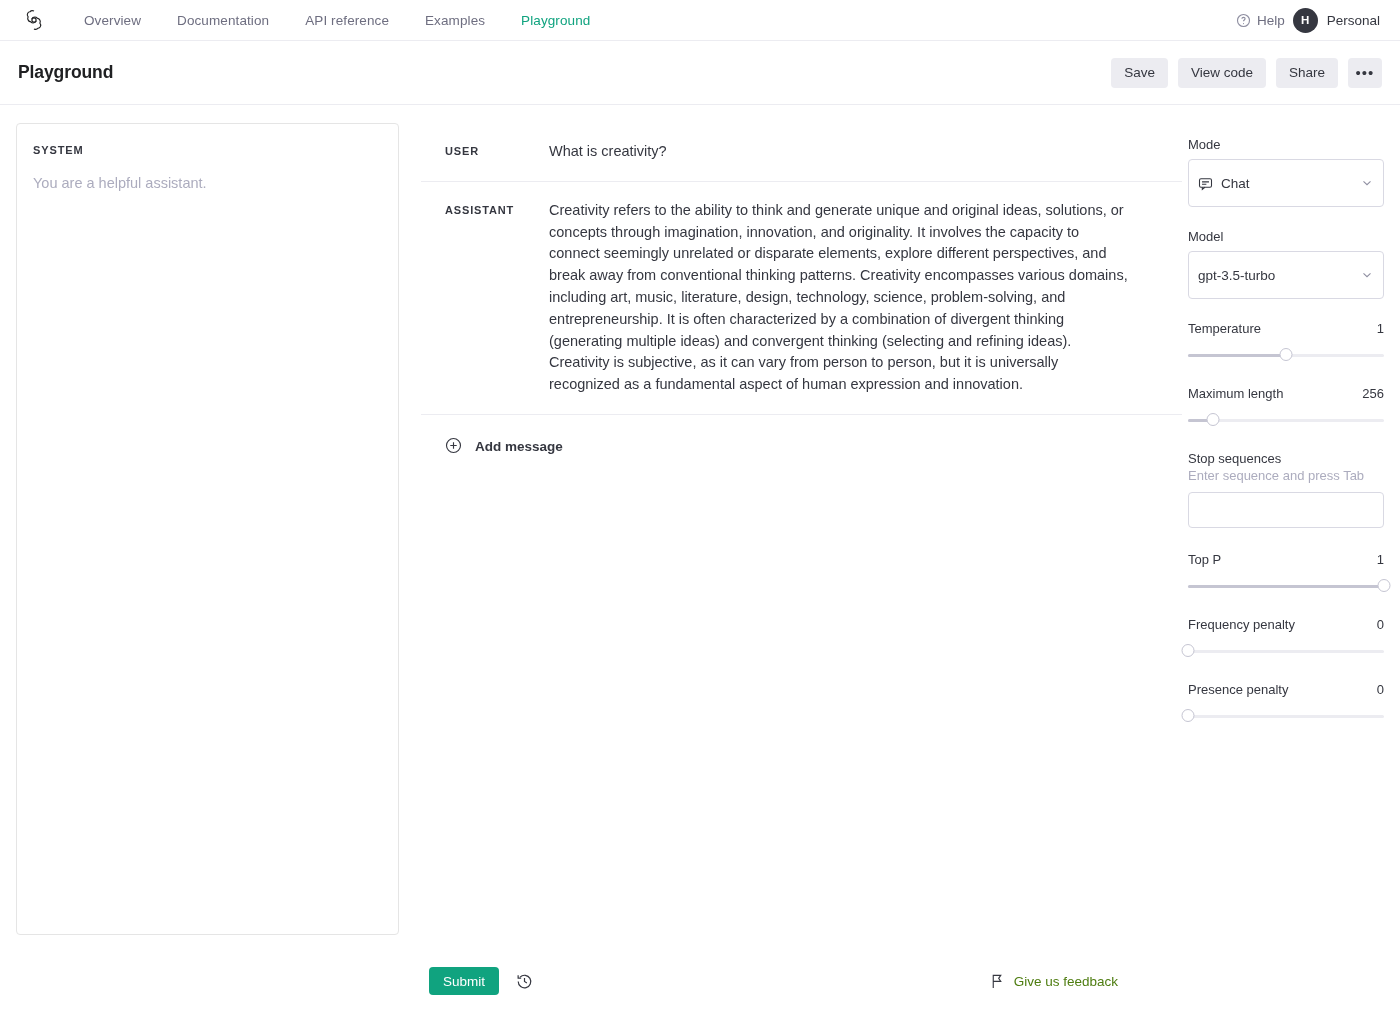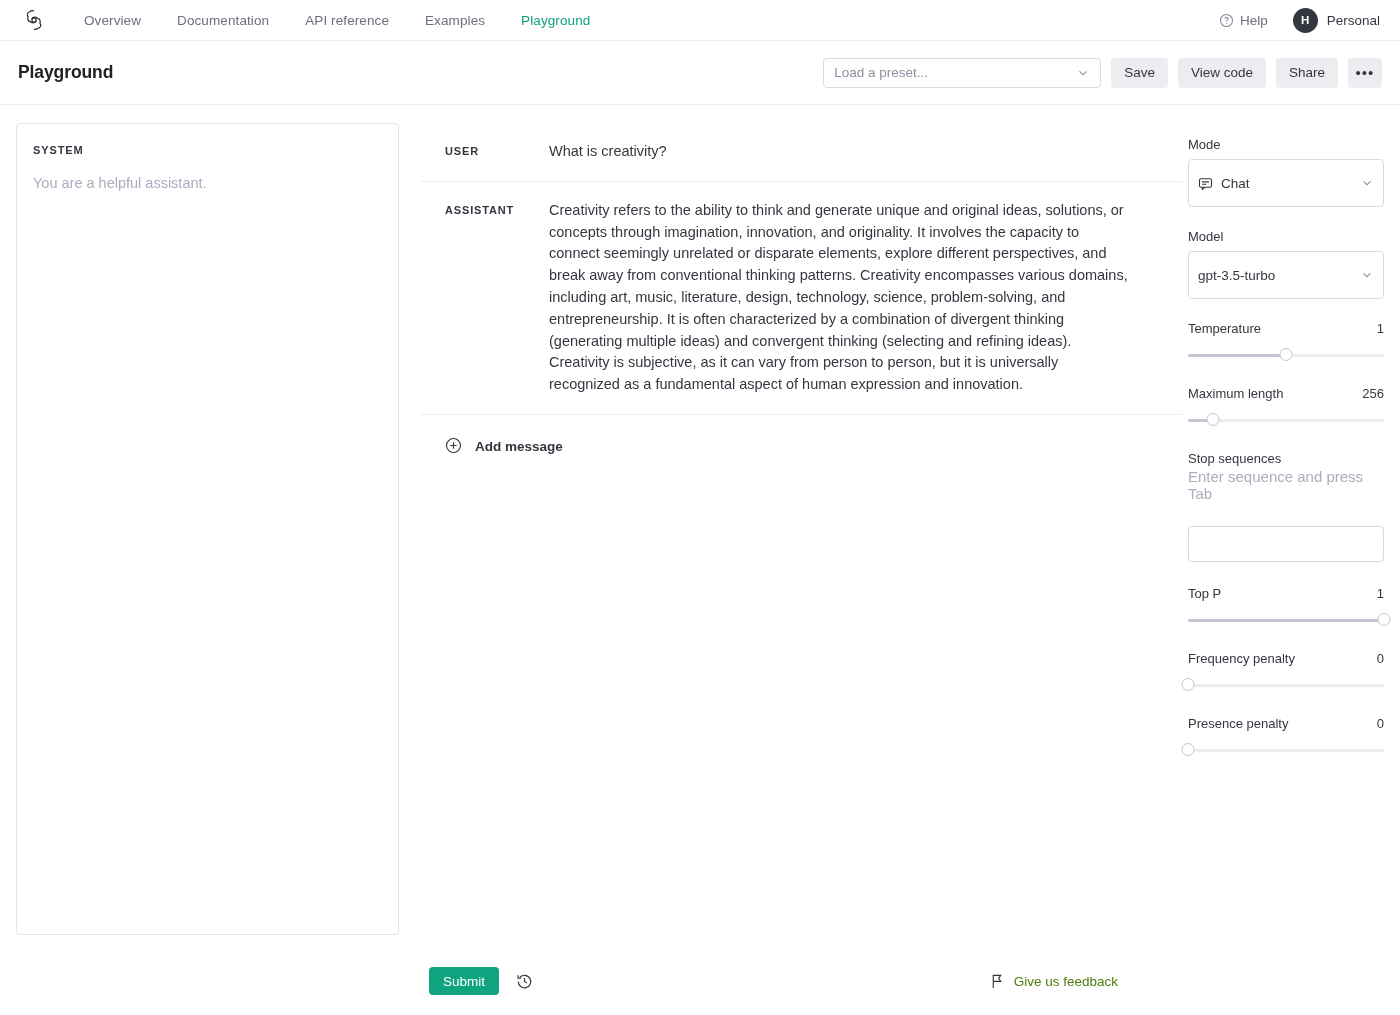--- a/index.html
+++ b/index.html
@@ -25,21 +25,21 @@
   .nav-link {
     font-size: 13.5px;
     color: #6e6e80;
     padding: 4px 14px;
     text-decoration: none;
     white-space: nowrap;
     cursor: pointer;
     letter-spacing: .1px;
   }
   .nav-link.active { color: #10a37f; }
-  .nav-right { margin-left: auto; display: flex; align-items: center; gap: 25px; padding-right: 4px; justify-content: center; }
+  .nav-right { margin-left: auto; display: flex; align-items: center; gap: 8px; padding-right: 4px; justify-content: center; }
   .help-btn { display: flex; align-items: center; gap: 6px; font-size: 13.5px; color: #6e6e80; cursor: pointer; }
   .account { display: flex; align-items: center; gap: 9px; cursor: pointer; }
   .avatar {
     width: 25px; height: 25px; border-radius: 50%;
     background: #353740; color: #fff;
     font-size: 11.5px; font-weight: bold;
     display: flex; align-items: center; justify-content: center;
   }
   .account-name { font-size: 13.5px; color: #353740; }
 
@@ -183,21 +183,21 @@
   }
   .slider .thumb {
     position: absolute; top: 0; width: 13px; height: 13px;
     border-radius: 50%; background: #fff;
     border: 1.5px solid #c5c5d2;
     transform: translateX(-6.5px);
   }
   .sblock { margin-bottom: 24px; }
 
   .stop-title { font-size: 13px; color: #353740; }
-  .stop-sub { font-size: 15px; color: #acacbe; margin-top: 2px; margin-bottom: 24px; }
+  .stop-sub { font-size: 13px; color: #acacbe; margin-top: 2px; margin-bottom: 9px; }
   .stop-input {
     width: 100%; height: 36px;
     border: 1px solid #d9d9e3; border-radius: 4px;
     background: #fff; font-family: inherit; font-size: 13px;
     padding: 0 9px; color: #353740;
   }
 
   svg { display: block; }
 </style>
 </head>
@@ -232,28 +232,20 @@
     <div class="account">
       <div class="avatar">H</div>
       <span class="account-name">Personal</span>
     </div>
   </div>
 </div>
 
 <div class="headerbar">
   <div class="page-title">Playground</div>
   <div class="header-actions">
-    <div class="preset-select">
-      <span>Load a preset...</span>
-      <span class="caret">
-        <svg width="14" height="14" viewBox="0 0 16 16" fill="none" stroke="#8e8ea0" stroke-width="1.2">
-          <path d="M4 6.2 8 10l4-3.8"></path>
-        </svg>
-      </span>
-    </div>
     <button class="hbtn">Save</button>
     <button class="hbtn">View code</button>
     <button class="hbtn">Share</button>
     <button class="hbtn dots">•••</button>
   </div>
 </div>
 
 <div class="main">
 
   <div class="system-panel">

